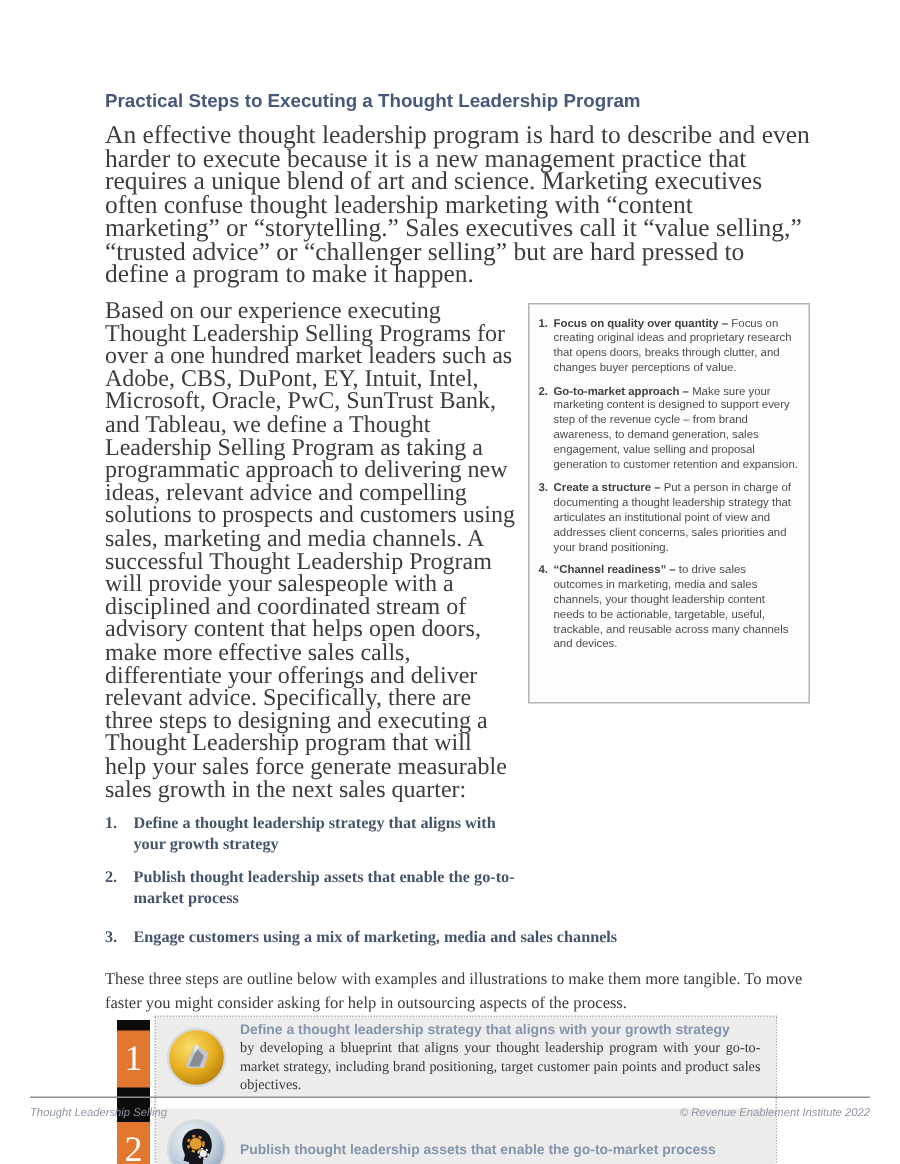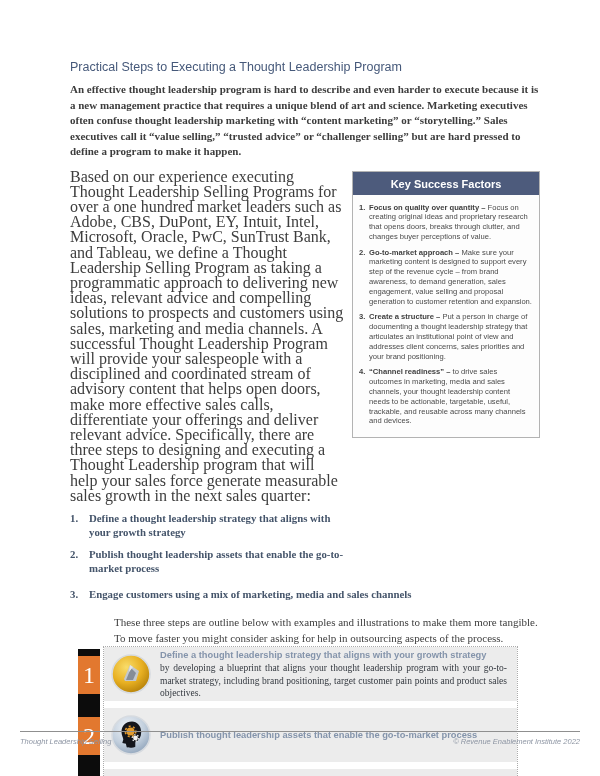--- a/index.html
+++ b/index.html
@@ -8,24 +8,24 @@
     position:relative;
     background:#ffffff;
     font-family:"Liberation Serif", serif;
     color:#3d3d3d;
     overflow:hidden;
   }
   .content { position:absolute; left:70px; top:60px; width:470px; }
 
   .doc-title {
     font-family:"Liberation Sans", sans-serif;
-    font-weight:normal; font-size:12.5px; color:#46597a;
+    font-weight:bold; font-size:12.5px; color:#46597a;
     margin-bottom:8px;
   }
-  .intro { font-size:11px; line-height:15.5px; margin-bottom:9px;font-weight:bold; }
+  .intro { font-size:17px; line-height:15.5px; margin-bottom:9px; }
 
   .cols { display:flow-root; }
   .keybox {
     float:right; width:188px; margin:2px 0 8px 7px;
     background:#fdfdfd; border:1px solid #b3b3b3; height:267px;
   }
   .keybox-header {
     background:#4d5b7c; color:#ffffff; text-align:center;
     font-family:"Liberation Sans", sans-serif; font-weight:bold;
     font-size:11px; padding:6px 0 5px 0;
@@ -34,21 +34,21 @@
   .kitem { display:flex; margin-bottom:6px; font-family:"Liberation Sans", sans-serif; font-size:7.6px; line-height:9.8px; color:#4a4a4a; }
   .kitem .knum { width:10px; flex:none; font-weight:bold; color:#3f3f3f; }
   .kitem .klead { font-weight:bold; color:#3f3f3f; }
 
   .leftpara { width:275px; font-size:16px; line-height:15.2px; margin-bottom:8px; }
 
   .olist-item { display:flex; width:275px; margin-bottom:7px; font-weight:bold; color:#44546a; font-size:10.8px; line-height:14.5px; }
   .olist-item.full { width:470px; clear:both; padding-top:4px; }
   .olist-item .onum { width:19px; flex:none; }
 
-  .closing { font-size:11px; line-height:15.5px; margin-top:7px;margin-left:44px; }
+  .closing { font-size:11px; line-height:15.5px; margin-top:7px; }
 
   .steps-heading {
     text-align:center; font-family:"Liberation Sans", sans-serif;
     font-weight:bold; font-size:12px; color:#46597a;
     margin-top:10px; margin-bottom:7px;
   }
 
   .steps-wrap { position:relative; margin-left:8px; width:440px; }
   .num-strip { position:absolute; left:0; top:3px; width:22px; height:180px; background:#0c0c0c; }
   .num-cell {
@@ -84,21 +84,20 @@
 
 <div class="content">
 
   <div class="doc-title">Practical Steps to Executing a Thought Leadership Program</div>
 
   <div class="intro">An effective thought leadership program is hard to describe and even harder to execute because it is a new management practice that requires a unique blend of art and science. Marketing executives often confuse thought leadership marketing with “content marketing” or “storytelling.” Sales executives call it “value selling,” “trusted advice” or “challenger selling” but are hard pressed to define a program to make it happen.</div>
 
   <div class="cols">
 
     <div class="keybox">
-      <div class="keybox-header">Key Success Factors</div>
       <div class="keybox-body">
         <div class="kitem">
           <span class="knum">1.</span>
           <span><b class="klead">Focus on quality over quantity –</b><span> Focus on creating original ideas and proprietary research that opens doors, breaks through clutter, and changes buyer perceptions of value.</span></span>
         </div>
         <div class="kitem">
           <span class="knum">2.</span>
           <span><b class="klead">Go-to-market approach –</b><span> Make sure your marketing content is designed to support every step of the revenue cycle – from brand awareness, to demand generation, sales engagement, value selling and proposal generation to customer retention and expansion.</span></span>
         </div>
         <div class="kitem">

